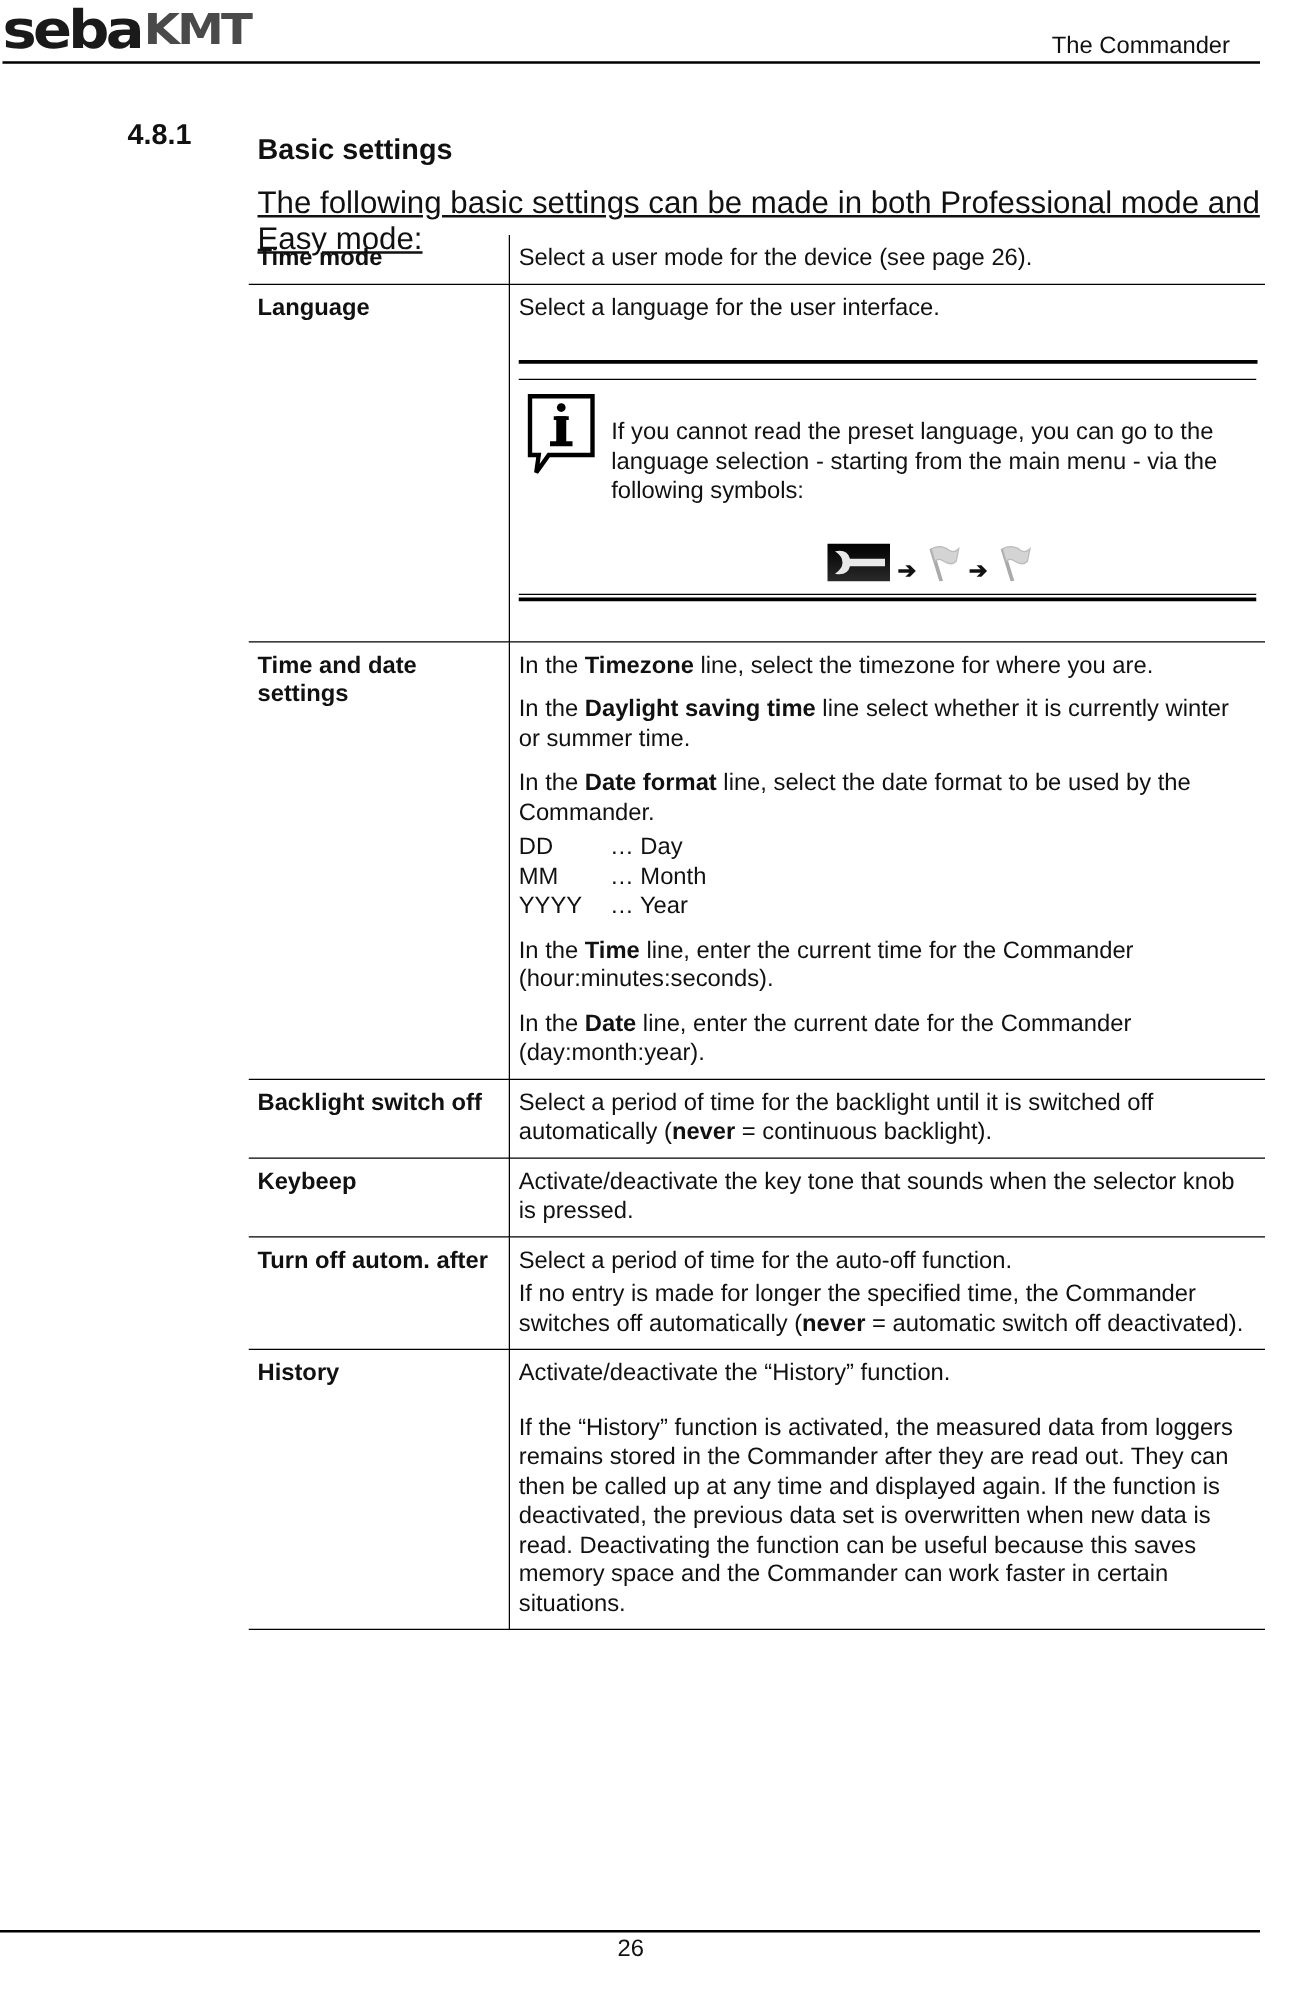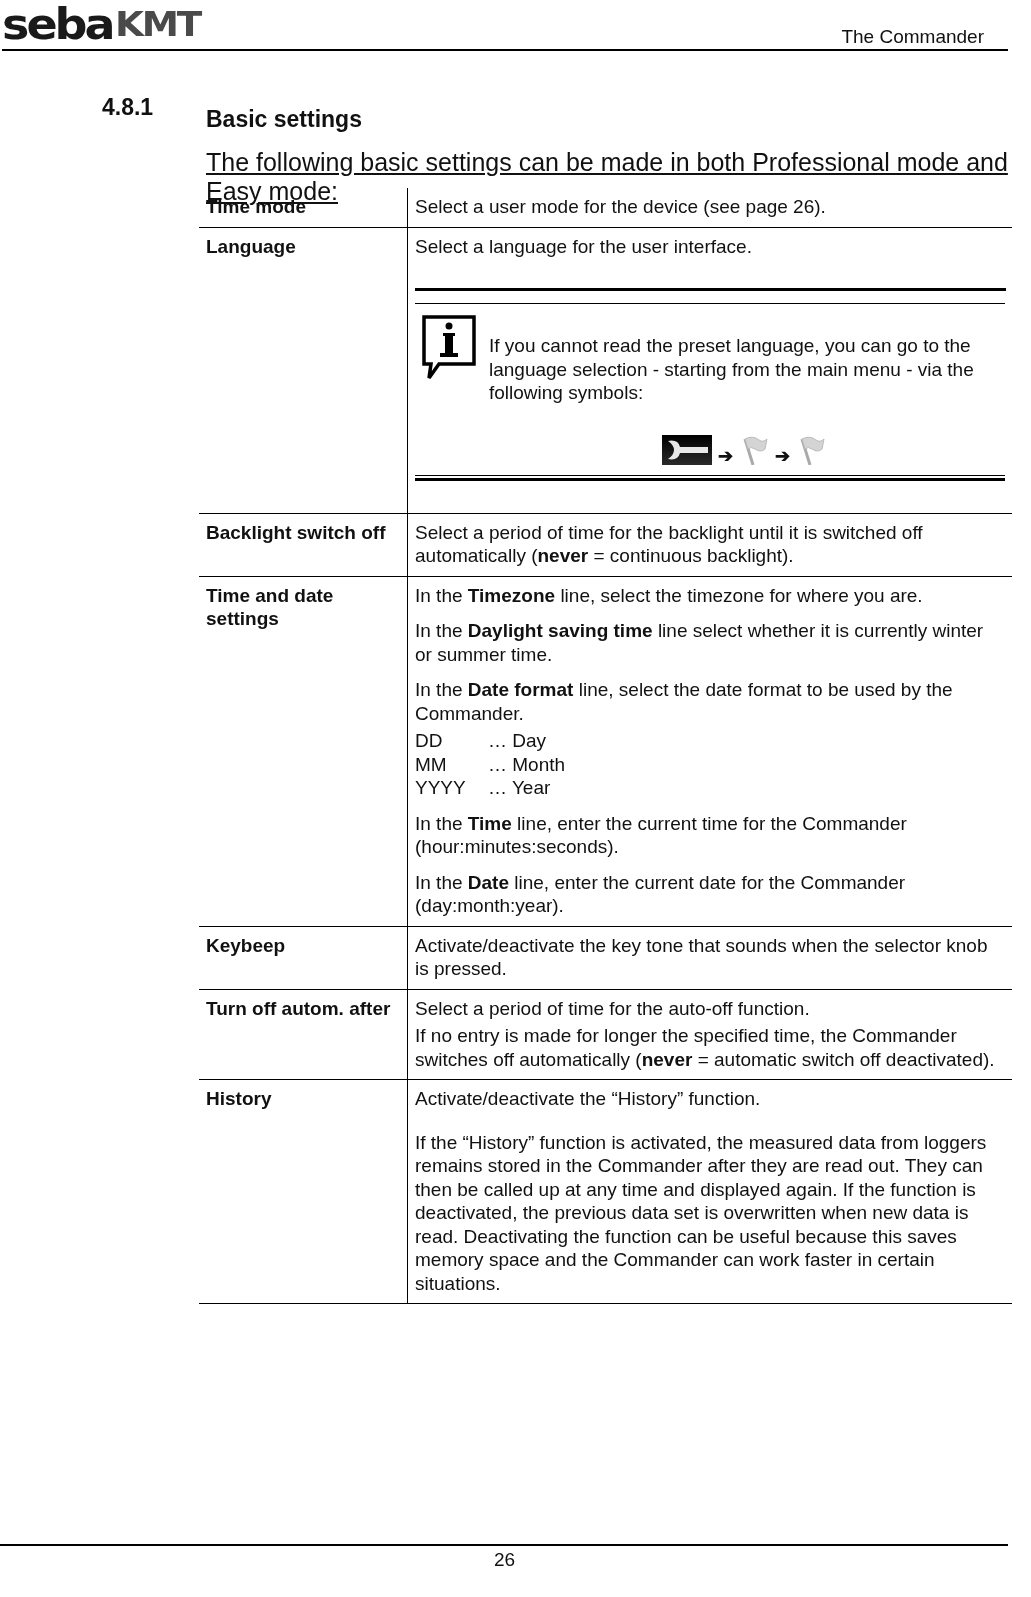--- a/index.html
+++ b/index.html
@@ -90,41 +90,41 @@
             <path d="M6 4 L14 30" stroke="#aaa" stroke-width="3"></path>
             <path d="M6 4 Q14 0 20 5 Q24 8 28 4 L26 14 Q22 18 16 14 Q12 11 9 14 Z" fill="#d4d4d4" stroke="#bbb" stroke-width="1"></path>
           </svg>
         </div>
         <div class="note-bottom"></div>
       </div>
     </td>
   </tr>
 
   <tr class="row">
-    <td class="line">Backlight switch off</td>
-    <td><span>Select a period of time for the backlight until it is switched off automatically (</span><b>never</b><span> = continuous backlight).</span></td>
-  </tr>
-
-  <tr class="row">
     <td class="line">Time and date settings</td>
     <td>
       <div class="p"><span>In the </span><b>Timezone</b><span> line, select the timezone for where you are.</span></div>
       <div class="p"><span>In the </span><b>Daylight saving time</b><span> line select whether it is currently winter or summer time.</span></div>
       <div class="p" style="margin-bottom:4px"><span>In the </span><b>Date format</b><span> line, select the date format to be used by the Commander.</span></div>
       <div class="codes">
         <span>DD</span>
             <span>… Day</span>
         <span>MM</span>
             <span>… Month</span>
         <span>YYYY</span>
             <span>… Year</span>
       </div>
       <div class="p"><span>In the </span><b>Time</b><span> line, enter the current time for the Commander (hour:minutes:seconds).</span></div>
       <div class="p"><span>In the </span><b>Date</b><span> line, enter the current date for the Commander (day:month:year).</span></div>
     </td>
+  </tr>
+
+  <tr class="row">
+    <td class="line">Backlight switch off</td>
+    <td><span>Select a period of time for the backlight until it is switched off automatically (</span><b>never</b><span> = continuous backlight).</span></td>
   </tr>
 
   <tr class="row">
     <td class="line">Keybeep</td>
     <td>Activate/deactivate the key tone that sounds when the selector knob is pressed.</td>
   </tr>
 
   <tr class="row">
     <td class="line">Turn off autom. after</td>
     <td>

